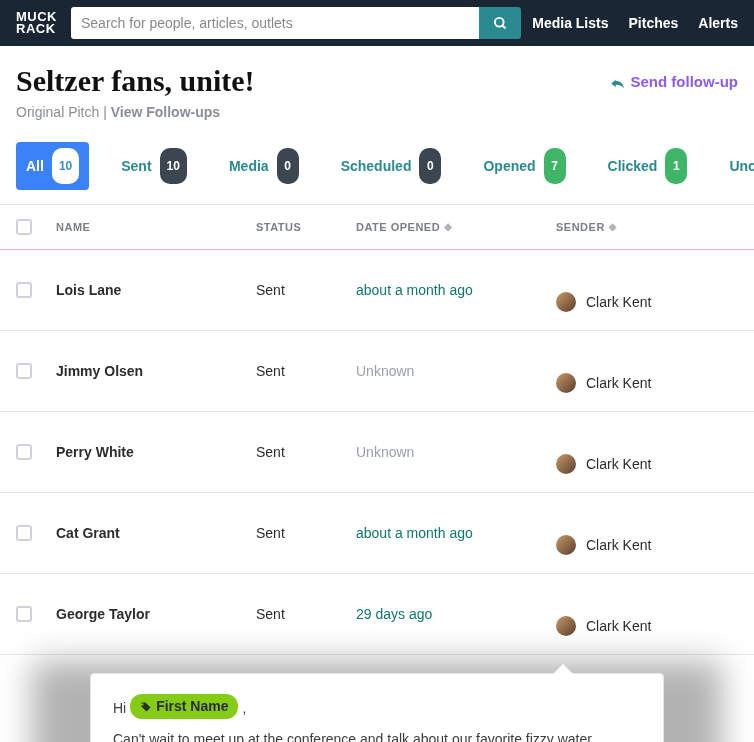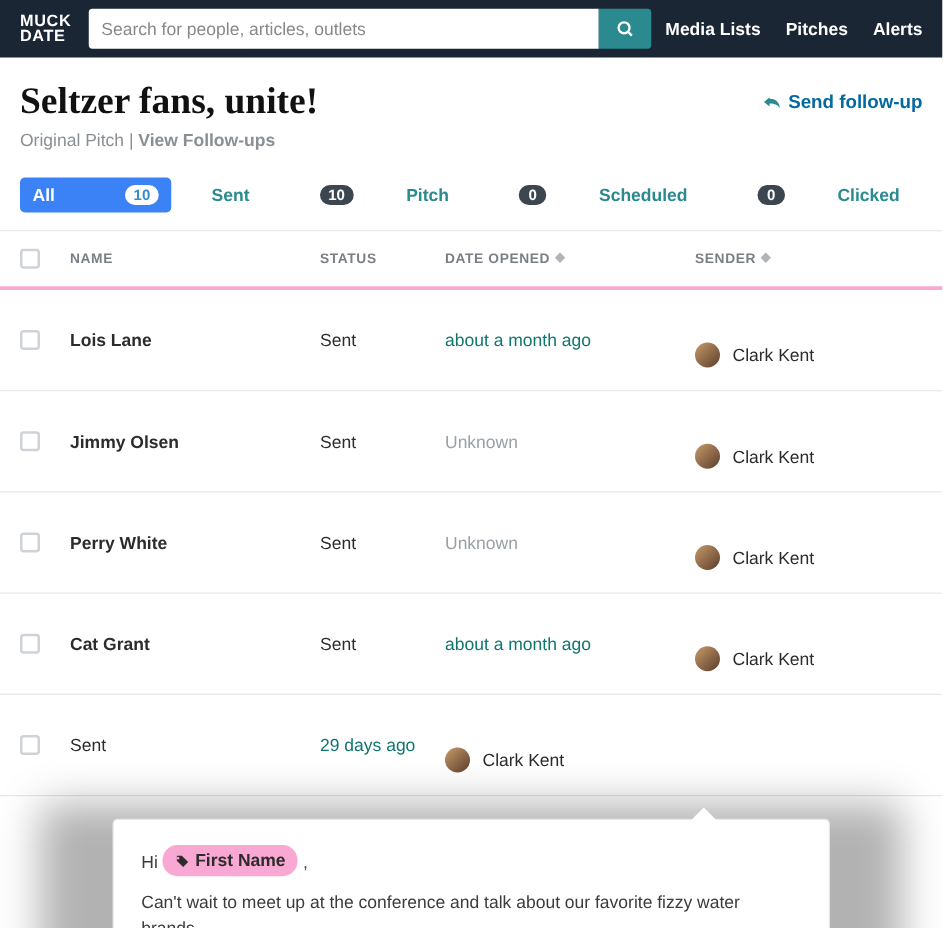--- a/index.html
+++ b/index.html
@@ -9,62 +9,62 @@
 .searchwrap { display: flex; flex: 0 0 auto; }
 .searchwrap input { width: 408px; height: 32px; border: none; border-radius: 3px 0 0 3px; padding: 0 10px; font-size: 14px; color: #404040; }
 .searchwrap input::placeholder { color: #888; }
 .searchbtn { width: 42px; height: 32px; background: #2a8a8f; border: none; border-radius: 0 3px 3px 0; color: #fff; display: flex; align-items: center; justify-content: center; cursor: pointer; }
 .navlinks { margin-left: auto; display: flex; gap: 20px; }
 .navlinks a { color: #fff; font-size: 14px; font-weight: 600; text-decoration: none; cursor: pointer; }
 .navlinks a.active { font-weight: 800; }
 .content { padding: 18px 16px 0 16px; }
 .titlerow { display: flex; align-items: center; justify-content: space-between; }
 h1 { font-family: Georgia, 'Times New Roman', serif; font-weight: 900; font-size: 30px; color: #111; }
-.followup { color: #0369a1; font-size: 15px; font-weight: 600; cursor: pointer; display: flex; align-items: center; gap: 6px; }
+.followup { color: #8b5cf6; font-size: 15px; font-weight: 600; cursor: pointer; display: flex; align-items: flex-end; gap: 6px; }
 .subtitle { margin-top: 6px; color: #8a8f94; font-size: 14px; }
 .subtitle .link { color: #8a8f94; font-weight: 700; cursor: pointer; }
 .filters { display: flex; gap: 22px; margin-top: 22px; align-items: center; padding-bottom: 14px; }
 .filter { display: flex; align-items: center; gap: 8px; font-size: 14px; font-weight: 600; cursor: pointer; border-radius: 4px; padding: 6px 10px; }
 .filter.active { background: #3b82f6; color: #fff; }
 .filter-label { color: #2a8a8f; }
 .filter.active .filter-label { color: #fff; }
-.badge { border-radius: 10px; font-size: 12px; font-weight: 800; min-width: 22px; height: 16px; display: inline-flex; align-items: center; justify-content: center; padding: 0 7px; margin-left: 48px; }
+.badge { border-radius: 10px; font-size: 12px; font-weight: 800; min-width: 22px; height: 36px; display: inline-flex; align-items: center; justify-content: center; padding: 0 7px; }
 .badge-white { background: #fff; color: #3a8bc9; }
 .badge-dark { background: #3c4650; color: #fff; }
 .badge-green { background: #3fb567; color: #fff; }
 .hr { border: none; border-top: 1px solid #e5e7ea; margin: 0 -16px; }
 .table { width: 100%; }
-.thead { display: grid; grid-template-columns: 40px 200px 100px 200px 180px; padding: 14px 16px; border-bottom: 3px solid #f9a8d4; margin: 0 -16px; }
+.thead { display: grid; grid-template-columns: 40px 200px 100px 200px 180px; padding: 14px 16px; border-bottom: 1px solid #f9a8d4; margin: 0 -16px; }
 .th { font-size: 11px; font-weight: 800; color: #7a7f85; letter-spacing: 0.5px; display: flex; align-items: center; gap: 4px; }
 .sorticon { color: #b0b4b9; font-size: 10px; line-height: 8px; }
 .row { display: grid; grid-template-columns: 40px 200px 100px 200px 180px; padding: 18px 16px; border-bottom: 1px solid #e5e7ea; margin: 0 -16px; align-items: center; }
 .chk { width: 16px; height: 16px; border: 2px solid #cfd3d7; border-radius: 3px; cursor: pointer; }
 .td { font-size: 14px; }
 .td.name { font-weight: 700; color: #2c2c2c; }
 .td.status { color: #2c2c2c; }
 .td.date-green { color: #0f766e; font-weight: 500; }
 .td.date-gray { color: #9aa0a6; }
 .sender { display: flex; align-items: center; gap: 10px; margin-top: 24px; }
 .avatar { width: 20px; height: 20px; border-radius: 50%; background: linear-gradient(135deg, #c89b6a, #5a3d2b); }
 .popover-wrap { position: relative; margin: 0 -16px; }
 .shadow { position: absolute; left: 32px; right: 32px; top: -12px; height: 240px; background: rgba(0,0,0,0.3); border-radius: 8px; filter: blur(16px); z-index: 0; }
 .popover { position: relative; background: #fff; border: 1px solid #e5e7ea; border-radius: 4px; margin: 18px 90px 40px 90px; padding: 20px 22px; font-size: 14px; color: #3c3c3c; line-height: 1.5; z-index: 1; }
 .popover::before { content: ""; position: absolute; top: -10px; right: 90px; width: 0; height: 0; border-left: 10px solid transparent; border-right: 10px solid transparent; border-bottom: 10px solid #fff; }
-.tag { display: inline-flex; align-items: center; gap: 4px; background: #f9a8d4; border-radius: 12px; padding: 2px 10px; font-weight: 600; color: #2c2c2c; }
+.tag { display: inline-flex; align-items: center; gap: 4px; background: #84cc16; border-radius: 12px; padding: 2px 10px; font-weight: 600; color: #2c2c2c; }
 .tag svg { width: 12px; height: 12px; }
 .pbody { margin-top: 10px; }
 .psign { margin-top: 0; }
 </style>
 </head>
 <body>
 
 <div class="topbar">
   <div class="logo">
     <div>MUCK</div>
-    <div>DATE</div>
+    <div>RACK</div>
   </div>
   <div class="searchwrap">
     <input type="text" placeholder="Search for people, articles, outlets" style="">
     <button class="searchbtn">
       <svg width="15" height="15" viewBox="0 0 24 24" fill="none" stroke="#fff" stroke-width="3">
           <circle cx="10" cy="10" r="7"></circle>
           <line x1="20" y1="20" x2="15" y2="15"></line>
         </svg>
     </button>
   </div>
@@ -92,26 +92,30 @@
   <div class="filters">
     <div class="filter active">
       <span class="filter-label">All</span>
       <span class="badge badge-white">10</span>
     </div>
     <div class="filter">
       <span class="filter-label">Sent</span>
       <span class="badge badge-dark">10</span>
     </div>
     <div class="filter">
-      <span class="filter-label">Pitch</span>
+      <span class="filter-label">Media</span>
       <span class="badge badge-dark">0</span>
     </div>
     <div class="filter">
       <span class="filter-label">Scheduled</span>
       <span class="badge badge-dark">0</span>
+    </div>
+    <div class="filter">
+      <span class="filter-label">Opened</span>
+      <span class="badge badge-green">7</span>
     </div>
     <div class="filter">
       <span class="filter-label">Clicked</span>
       <span class="badge badge-green">1</span>
     </div>
     <div class="filter">
       <span class="filter-label">Unopened</span>
 
     </div>
   </div>
@@ -180,20 +184,21 @@
           <div class="td date-green">about a month ago</div>
           <div class="td sender">
             <span class="avatar"></span>
             <span>Clark Kent</span>
           </div>
         </div>
         <div class="row">
           <div>
             <div class="chk"></div>
           </div>
+          <div class="td name">George Taylor</div>
           <div class="td status">Sent</div>
           <div class="td date-green">29 days ago</div>
           <div class="td sender">
             <span class="avatar"></span>
             <span>Clark Kent</span>
           </div>
         </div>
       </div>
   </div>
 

